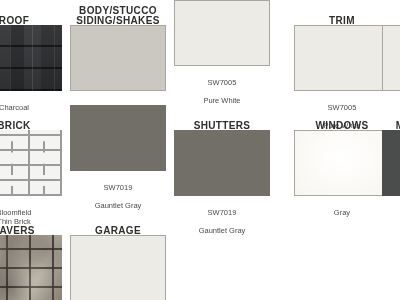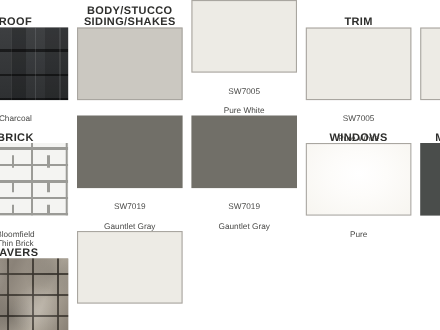--- a/index.html
+++ b/index.html
@@ -19,21 +19,21 @@
   }
   .row1{top:0;}
   .row2{top:105px;}
   .row3{top:210px;}
   .cell{
     position:absolute;top:0;width:96px;
   }
   .c0{left:0px;}
   .c1{left:104px;}
   .c2{left:208px;}
-  .c3{left:312px;}
+  .c3{left:328px;}
   .c4{left:416px;}
   .hdr{
     font-size:10px;font-weight:bold;letter-spacing:.35px;
     text-align:center;color:#2e2e2c;line-height:9.5px;
     height:25px;display:flex;flex-direction:column;
     justify-content:flex-end;align-items:center;
     white-space:pre-line;
     text-transform:uppercase;
   }
   .sw{
@@ -194,32 +194,33 @@
 
     <div class="cell c1">
       <div class="sw noborder" style="background:#716f68"></div>
       <div class="cap">
         <span class="code">SW7019</span>
         <span class="nm">Gauntlet Gray</span>
       </div>
     </div>
 
     <div class="cell c2">
+      <div class="hdr">SHUTTERS</div>
       <div class="sw noborder" style="background:#716f68"></div>
       <div class="cap">
         <span class="code">SW7019</span>
         <span class="nm">Gauntlet Gray</span>
       </div>
     </div>
 
     <div class="cell c3">
       <div class="hdr">WINDOWS</div>
       <div class="sw tex-window"></div>
       <div class="cap">
-        <span class="nm">Pure</span>
+        <span class="nm">Gray</span>
       </div>
     </div>
 
     <div class="cell c4">
       <div class="hdr">METAL ROOF</div>
       <div class="sw noborder" style="background:#4a4d4b"></div>
       <div class="cap">
         <span class="nm">Charcoal</span>
       </div>
     </div>
@@ -229,20 +230,21 @@
 
     <div class="cell c0">
       <div class="hdr">PAVERS</div>
       <div class="sw tex-pavers noborder"></div>
       <div class="cap">
         
       </div>
     </div>
 
     <div class="cell c1">
+      <div class="hdr">GARAGE</div>
       <div class="sw" style="background:#edebe5"></div>
       <div class="cap">
         
         
       </div>
     </div>
   </div>
 
 </div>
 

